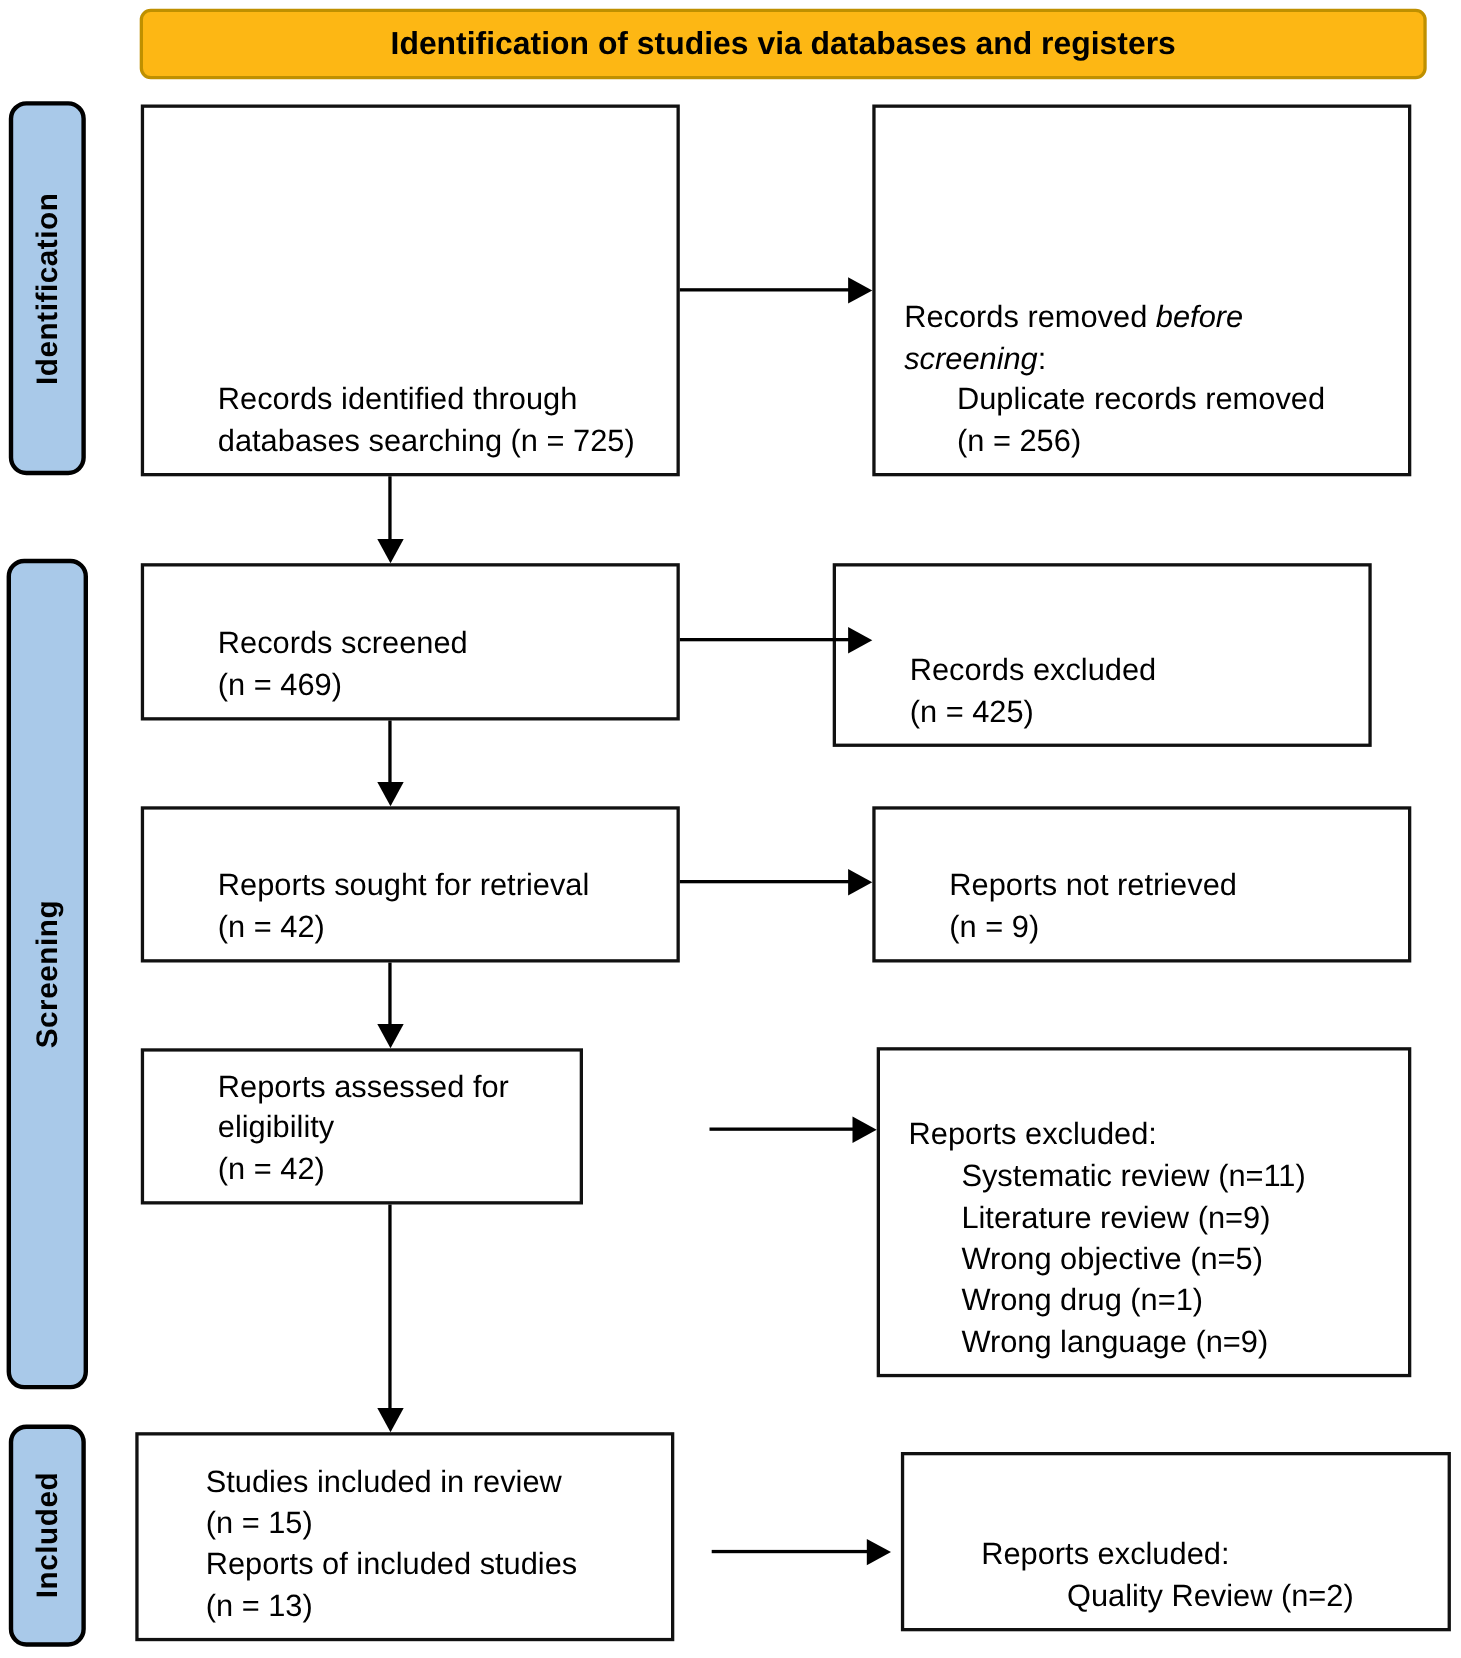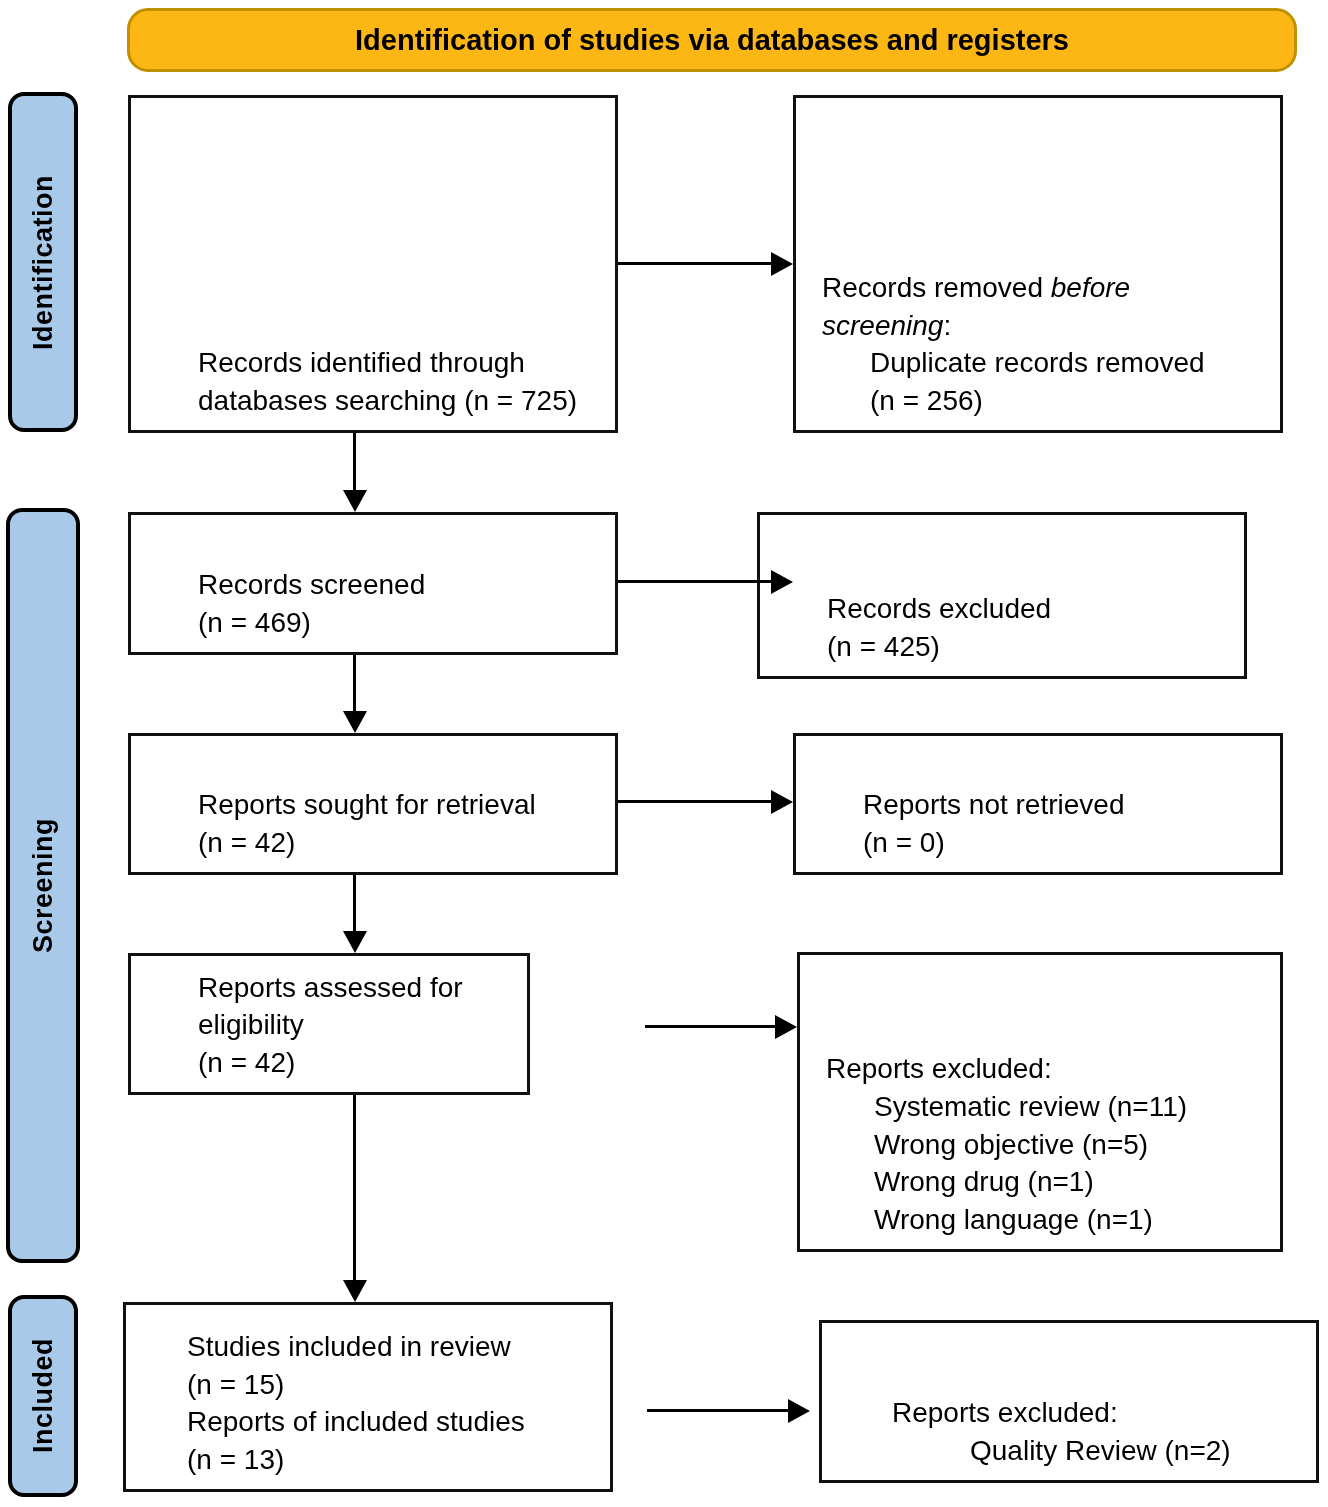--- a/index.html
+++ b/index.html
@@ -3,21 +3,21 @@
 <meta charset="utf-8">
 <style>
   html,body { margin:0; padding:0; background:#ffffff; }
   #canvas {
     position:relative; width:1328px; height:1507px; background:#ffffff;
     font-family:"Liberation Sans", sans-serif; color:#000;
   }
   
   .banner {
     position:absolute; left:127px; top:8px; width:1170px; height:64px;
-    background:#FDB714; border:3px solid #BF9000; border-radius:21px;
+    background:#FDB714; border:3px solid #BF9000; border-radius:10px;
     display:flex; align-items:center; justify-content:center;
     font-size:29px; font-weight:bold; box-sizing:border-box;
   }
   
   .vbar {
     position:absolute; background:#A9C9E9; border:4px solid #000000;
     border-radius:16px; display:flex; align-items:center; justify-content:center;
     box-sizing:border-box;
   }
   .vbar span {
@@ -110,34 +110,35 @@
 (n = 425)</div>
   </div>
 
   <div class="fbox box-sought">
     <div class="pre">Reports sought for retrieval
 (n = 42)</div>
   </div>
 
   <div class="fbox box-not-retrieved">
     <div class="pre">Reports not retrieved
-(n = 0)</div>
+(n = 9)</div>
   </div>
 
   <div class="fbox box-assessed">
     <div class="pre">Reports assessed for eligibility
 (n = 42)</div>
   </div>
 
   <div class="fbox box-reports-excluded">
     <div>Reports excluded:</div>
     <div class="indent">Systematic review (n=11)</div>
+    <div class="indent">Literature review (n=9)</div>
     <div class="indent">Wrong objective (n=5)</div>
     <div class="indent">Wrong drug (n=1)</div>
-    <div class="indent">Wrong language (n=1)</div>
+    <div class="indent">Wrong language (n=9)</div>
   </div>
 
   <div class="fbox box-included-studies">
     <div class="pre">Studies included in review
 (n = 15)
 Reports of included studies
 (n = 13)</div>
   </div>
 
   <div class="fbox box-quality">

